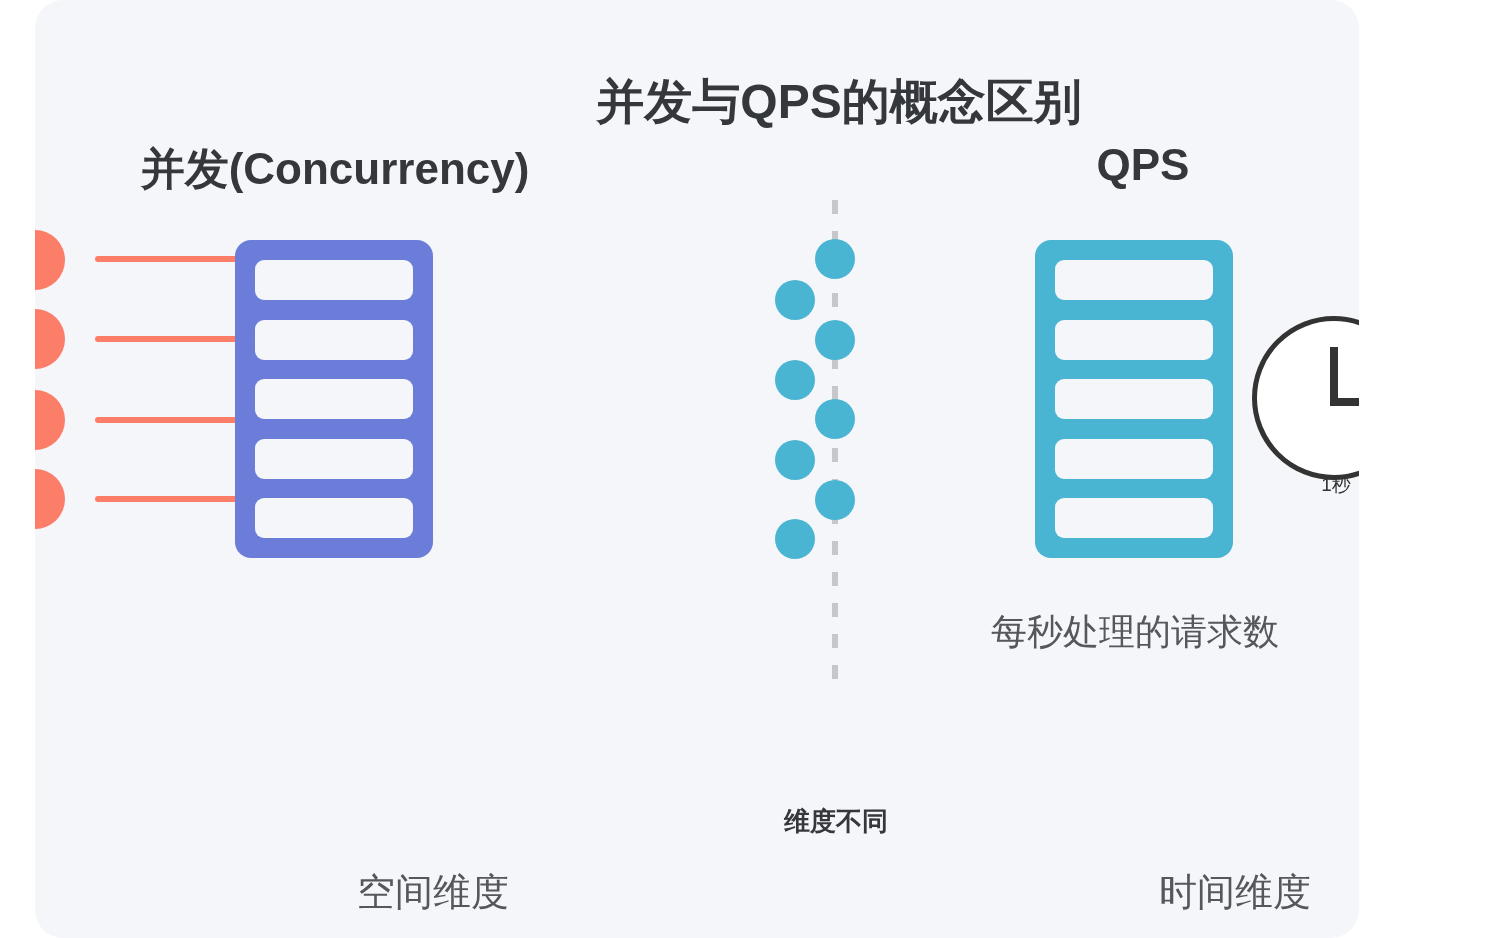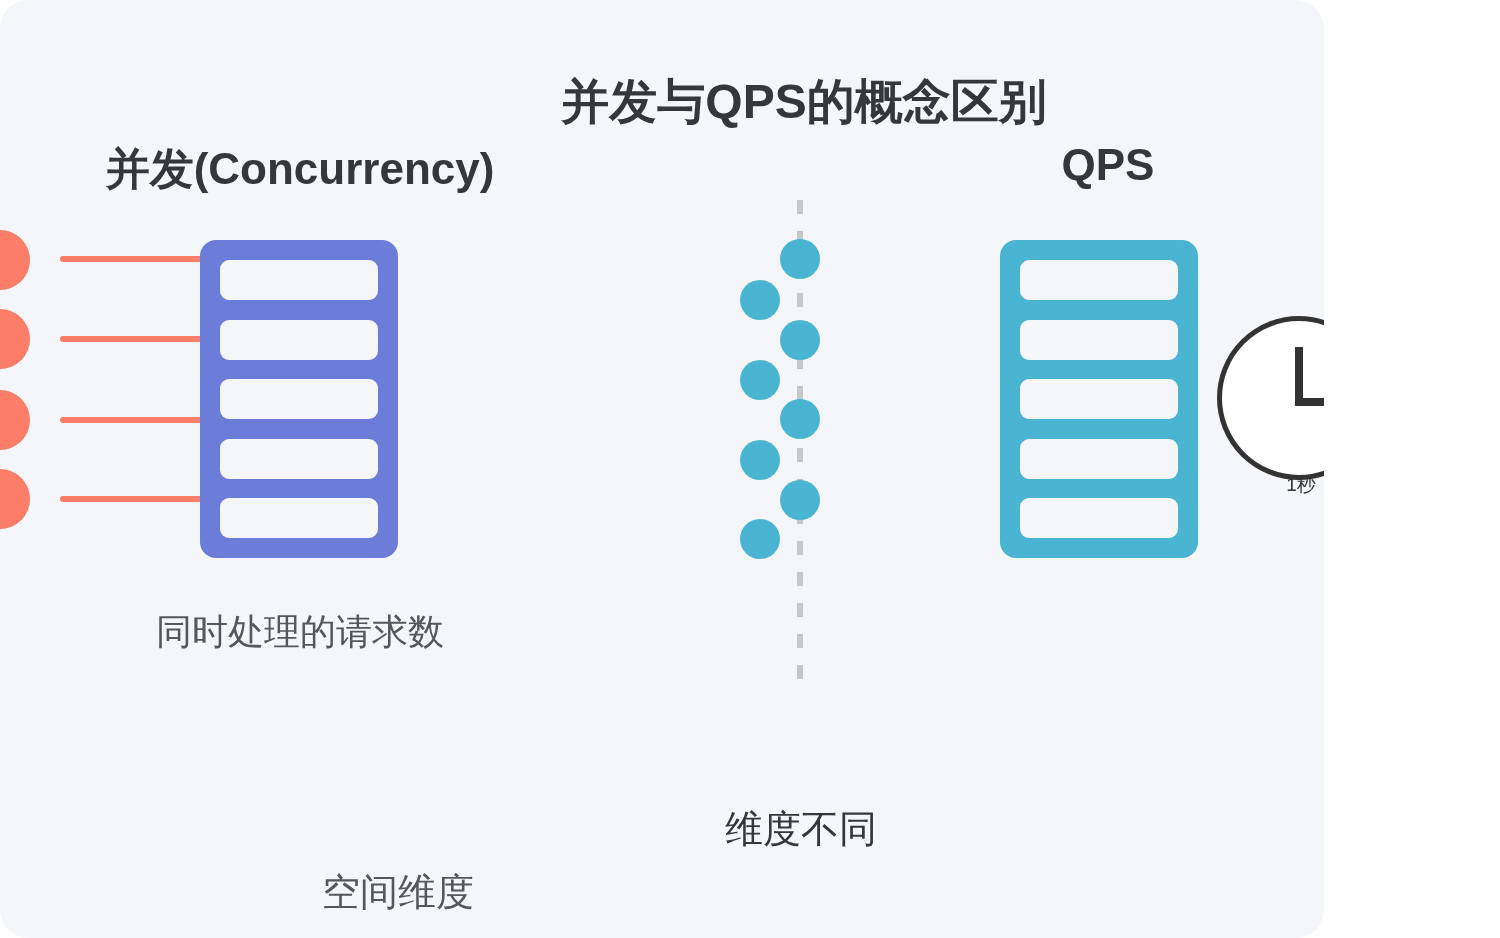--- a/index.html
+++ b/index.html
@@ -8,20 +8,21 @@
     background: #ffffff;
     font-family: "Liberation Sans", "DejaVu Sans", sans-serif;
   }
   .canvas {
     position: relative;
     width: 1324px;
     height: 938px;
     background: #F5F6FA;
     border-radius: 28px;
     overflow: hidden;
+    margin-left: 35px;
   }
   .centered {
     position: absolute;
     transform: translateX(-50%);
     white-space: nowrap;
   }
   .title {
     left: 804px;
     top: 70px;
     font-size: 48px;
@@ -35,22 +36,22 @@
     color: #34373C;
   }
   .caption {
     top: 608px;
     font-size: 36px;
     color: #55575B;
   }
   .conclusion {
     left: 801px;
     top: 804px;
-    font-size: 38px;
-    font-weight: 400;
+    font-size: 26px;
+    font-weight: 700;
     color: #34373C;
   }
   .dimension {
     top: 867px;
     font-size: 38px;
     color: #55575B;
   }
   
   .req-circle {
     position: absolute;
@@ -192,18 +193,19 @@
       <div class="rack-slot"></div>
     </div>
 
     <div class="clock">
       <div class="clock-hand-minute"></div>
       <div class="clock-hand-hour"></div>
     </div>
     <div class="centered clock-label">1秒</div>
   </div>
 
-  <div class="centered caption" style="left:300px;">同时处理的请求数</div>
+  <div class="centered caption" style="left:1100px;">每秒处理的请求数</div>
 
   <div class="centered conclusion">维度不同</div>
   <div class="centered dimension" style="left:398px;">空间维度</div>
+  <div class="centered dimension" style="left:1200px;">时间维度</div>
 
 </div>
 
 </body></html>

